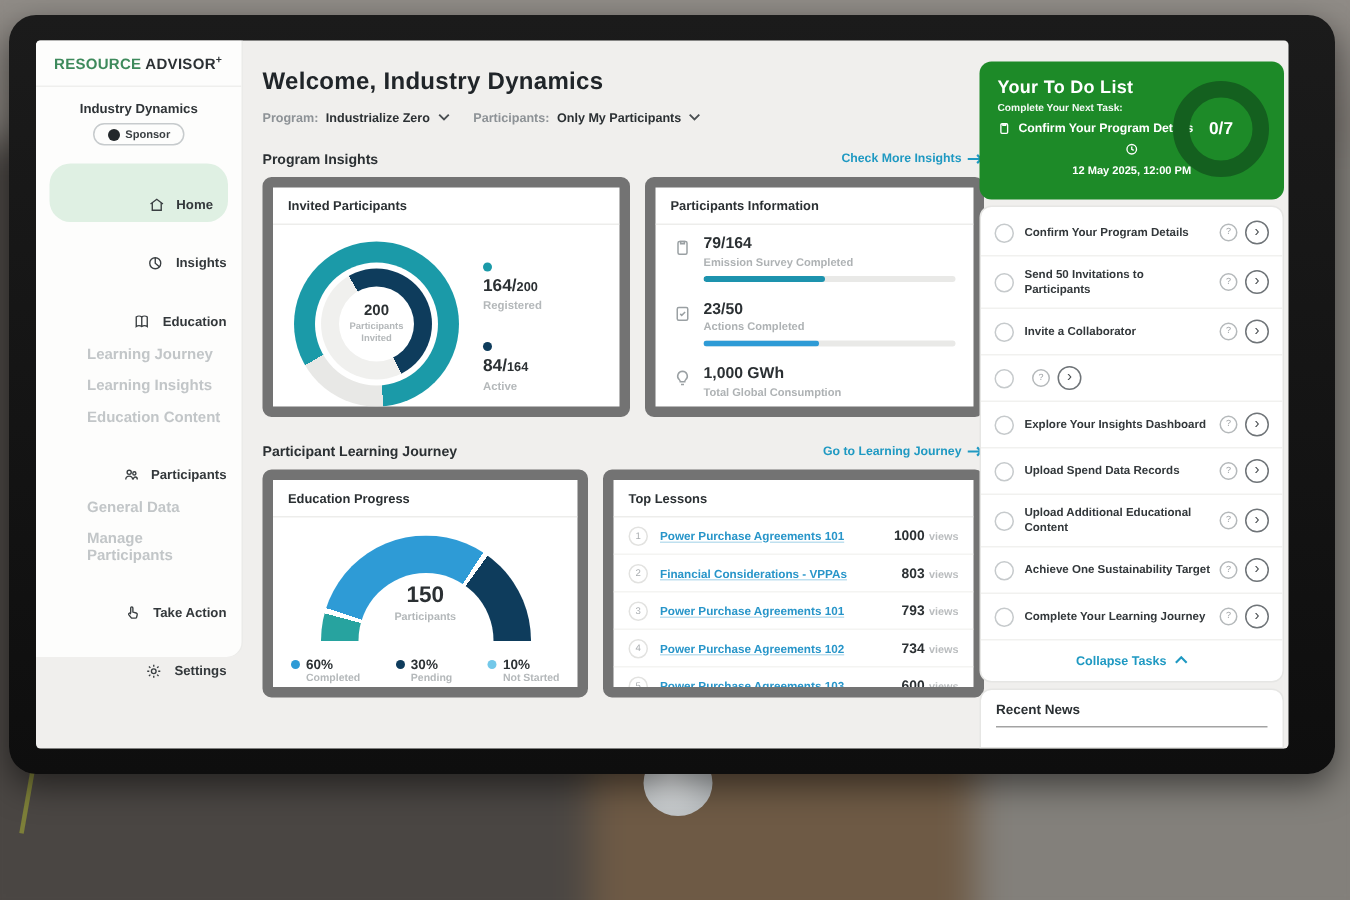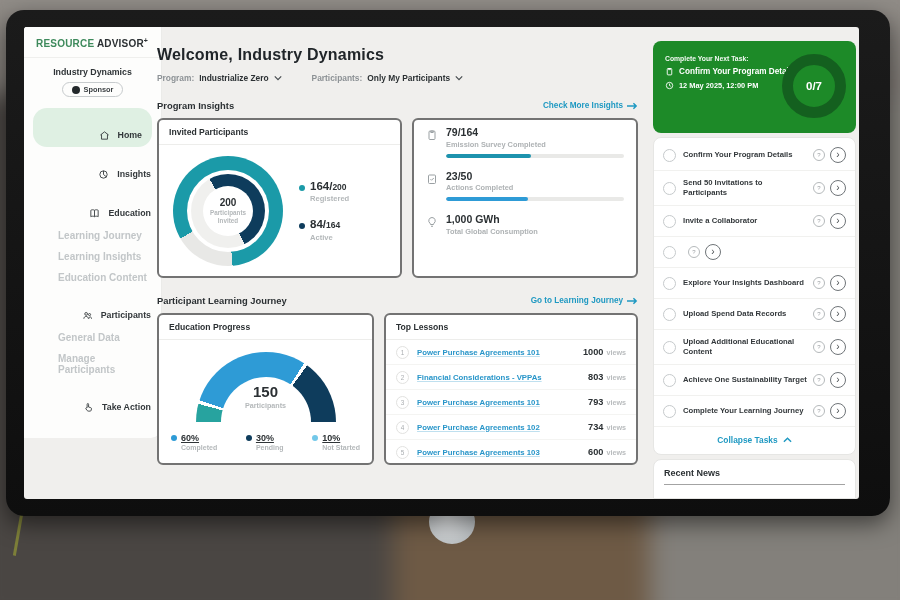--- a/index.html
+++ b/index.html
@@ -21,49 +21,49 @@
   .org-name{font-size:8.8px;font-weight:700;color:#2f3437;}
   .badge{display:inline-flex;align-items:center;gap:4px;margin-top:5px;border:1px solid #c7cbcd;border-radius:10px;padding:2px 9px;font-size:7.4px;font-weight:700;color:#3a3f42;}
   .badge-dot{width:8px;height:8px;border-radius:50%;background:#23282b;display:inline-flex;align-items:center;justify-content:center;color:#fff;font-size:5px;}
   .nav{margin-top:4px;}
   .nav-item{display:flex;align-items:center;gap:8px;padding:22px 10px 6px 14px;font-size:8.8px;font-weight:700;color:#33383b;cursor:pointer;justify-content:flex-end;}
   .nav-item.active{background:#dff0e3;border-radius:14px;margin:0 9px;padding-left:8px;}
   .nav-sub{padding:5px 10px 5px 34px;font-size:10px;font-weight:600;color:#c2c6c8;cursor:pointer;}
   .nicon{display:inline-flex;width:11px;height:11px;color:#3a3f42;flex-shrink:0;}
   .nicon svg{width:11px;height:11px;}
   
-  .main{position:absolute;left:133px;top:0;width:481px;}
+  .main{position:absolute;left:151px;top:0;width:481px;}
   .welcome{margin-top:19px;font-size:16px;font-weight:800;color:#202529;letter-spacing:.2px;}
-  .filters{display:flex;gap:30px;margin-top:9px;align-items:center;}
+  .filters{display:flex;gap:16px;margin-top:9px;align-items:center;}
   .filt{display:flex;align-items:center;gap:5px;font-size:8.4px;}
   .filt-label{color:#8d9296;font-weight:600;}
   .filt-value{font-weight:800;color:#2b3033;}
   .chev{display:inline-flex;width:8px;height:6px;color:#4a4f52;}
   .sec-head{display:flex;justify-content:space-between;align-items:center;margin-top:17px;}
   .sec-title{font-size:9.4px;font-weight:800;color:#2b3033;}
   .sec-link{display:flex;align-items:center;gap:4px;font-size:8.2px;font-weight:800;color:#1f99c2;cursor:pointer;}
   .arrow{display:inline-flex;width:11px;height:8px;color:#1f99c2;}
   .cards{display:flex;gap:10px;margin-top:7px;}
-  .card{background:#fff;border:2px solid #737373;border-radius:6px;box-sizing:border-box;overflow:hidden;}
+  .card{background:#fff;border:7px solid #737373;border-radius:6px;box-sizing:border-box;overflow:hidden;}
   .card-title{padding:7px 10px;font-size:8.6px;font-weight:800;color:#2b3033;border-bottom:1px solid #ededeb;}
   .card-invited{flex:0 0 245px;height:160px;}
   .card-info{flex:1;height:160px;}
   .card-edu{flex:0 0 217px;height:152px;}
   .card-lessons{flex:1;height:152px;}
   
   .invited-body{display:flex;align-items:center;padding:11px 8px;}
   .donut{position:relative;width:110px;height:110px;margin-left:6px;flex-shrink:0;}
   .donut-outer{position:absolute;inset:0;border-radius:50%;}
   .donut-hole1{position:absolute;inset:14px;border-radius:50%;background:#fff;}
   .donut-inner{position:absolute;inset:18px;border-radius:50%;}
   .donut-hole2{position:absolute;inset:30px;border-radius:50%;background:#fff;display:flex;flex-direction:column;align-items:center;justify-content:center;text-align:center;}
   .donut-val{font-size:10px;font-weight:800;color:#2b3033;}
   .donut-lab{font-size:6.3px;color:#b4b8ba;font-weight:600;width:44px;line-height:1.25;margin-top:1px;}
   .dlegend{display:flex;flex-direction:column;gap:16px;margin-left:16px;}
-  .dleg-item{display:flex;align-items:flex-start;gap:5px;}
+  .dleg-item{display:flex;align-items:flex-start;gap:5px;flex-direction:column;}
   .dot{width:6px;height:6px;border-radius:50%;margin-top:4px;flex-shrink:0;}
   .dleg-val{font-size:11.5px;font-weight:800;color:#2b3033;line-height:1;}
   .dleg-sub{font-size:8.5px;}
   .dleg-lab{font-size:7.6px;color:#b4b8ba;font-weight:600;margin-top:2px;}
   
   .info-row{display:flex;gap:8px;padding:7px 12px 6px;}
   .iicon{display:inline-flex;width:12px;height:12px;color:#9aa0a3;margin-top:2px;flex-shrink:0;}
   .iicon svg{width:12px;height:12px;}
   .info-col{flex:1;}
   .info-val{font-size:10.5px;font-weight:800;color:#2b3033;line-height:1.1;}
@@ -72,38 +72,38 @@
   .bar-fill{height:100%;border-radius:2px;}
   
   .gauge-wrap{position:relative;width:140px;height:72px;margin:12px auto 0;overflow:hidden;}
   .gauge-circle{position:absolute;left:0;top:0;width:140px;height:140px;border-radius:50%;}
   .gauge-hole{position:absolute;left:25px;top:25px;width:90px;height:90px;border-radius:50%;background:#fff;}
   .gauge-center{position:absolute;left:0;right:0;top:32px;text-align:center;}
   .gauge-val{font-size:15px;font-weight:800;color:#2b3033;line-height:1;}
   .gauge-lab{font-size:7.2px;color:#b4b8ba;font-weight:600;margin-top:2px;}
   .glegend{display:flex;justify-content:space-between;padding:9px 12px 0;}
   .gleg-item{}
-  .gleg-top{display:flex;align-items:center;gap:4px;text-decoration:underline;}
+  .gleg-top{display:flex;align-items:center;gap:4px;}
   .gleg-dot{width:6px;height:6px;border-radius:50%;}
   .gleg-pct{font-size:9px;font-weight:800;color:#2b3033;}
   .gleg-lab{font-size:7px;color:#b4b8ba;font-weight:600;margin-left:10px;margin-top:1px;}
   
   .lesson-row{display:flex;align-items:center;padding:5.5px 10px;border-bottom:1px solid #f4f4f2;cursor:default;}
   .lesson-row:last-child{border-bottom:none;}
   .rank{width:11px;height:11px;border-radius:50%;border:1px solid #e2e2e0;color:#a9adb0;font-size:6.4px;display:flex;align-items:center;justify-content:center;flex-shrink:0;}
   .lesson-title{flex:1;margin-left:8px;font-size:7.8px;font-weight:700;color:#2795c9;text-decoration:underline;text-decoration-color:#bfe0ef;cursor:pointer;}
   .views{font-size:9.2px;font-weight:800;color:#2b3033;}
   .views-suf{font-size:7.2px;color:#b9bcbe;font-weight:600;margin-left:3px;}
   
   .rightcol{position:absolute;left:629px;top:0;width:203px;}
   .todo-hero{background:#1d8a28;border-radius:8px;margin-top:14px;height:92px;box-sizing:border-box;padding:10px 12px;position:relative;color:#fff;overflow:hidden;}
   .hero-title{font-size:12px;font-weight:800;letter-spacing:.2px;}
   .hero-sub{font-size:6.8px;font-weight:600;margin-top:4px;opacity:.95;}
   .hero-row{display:flex;align-items:center;gap:5px;margin-top:5px;font-size:8.2px;font-weight:800;}
-  .hero-row2{display:flex;align-items:center;gap:5px;margin-top:5px;font-size:7.4px;font-weight:600;}
+  .hero-row2{display:flex;align-items:center;gap:5px;margin-top:5px;font-size:7.4px;font-weight:600;flex-direction:column;}
   .wicon{display:inline-flex;width:9px;height:9px;color:#fff;flex-shrink:0;}
   .ring{position:absolute;right:10px;top:13px;width:64px;height:64px;border-radius:50%;border:11px solid #14601f;box-sizing:border-box;display:flex;align-items:center;justify-content:center;}
   .ring-text{font-size:11.5px;font-weight:800;color:#fff;}
   .todo-card{background:#fff;border:1px solid #e6e6e4;border-radius:8px;margin-top:4px;box-sizing:border-box;padding:2px 0;}
   .task{display:flex;align-items:center;padding:7px 9px;border-bottom:1px solid #f1f1ef;cursor:default;}
   .cbox{width:13px;height:13px;border-radius:50%;border:1.5px solid #c6cacc;box-sizing:border-box;margin-right:7px;flex-shrink:0;cursor:pointer;}
   .task-label{flex:1;font-size:7.7px;font-weight:700;color:#33383b;line-height:1.3;}
   .qicon{width:10px;height:10px;border-radius:50%;border:1px solid #b5b9bb;color:#9a9ea1;font-size:6px;display:flex;align-items:center;justify-content:center;margin:0 5px;flex-shrink:0;cursor:pointer;}
   .gobtn{width:16px;height:16px;border-radius:50%;border:1.5px solid #6f7478;box-sizing:border-box;color:#4a4f52;font-size:10px;line-height:1;display:flex;align-items:center;justify-content:center;flex-shrink:0;cursor:pointer;padding-bottom:1px;}
   .collapse{display:flex;align-items:center;justify-content:center;gap:5px;padding:8px 0 7px;font-size:8.4px;font-weight:800;color:#1f99c2;cursor:pointer;}
@@ -184,20 +184,29 @@
           <div class="nav-sub">General Data</div>
           <div class="nav-sub">Manage Participants</div>
           <div class="nav-item">
             <span class="nicon">
                 <svg viewBox="0 0 24 24" fill="none" stroke="currentColor" stroke-width="2">
                   <path d="M9 12 V5 a1.6 1.6 0 0 1 3.2 0 v6 l4.8 1.4 c1 .3 1.7 1.3 1.5 2.3 l-.8 3.6 a2.1 2.1 0 0 1-2 1.6 H11.4 c-.7 0-1.4-.3-1.8-.9 l-3.2-4 c-.5-.7-.4-1.7.3-2.2 .6-.5 1.5-.4 2 .2 Z"></path>
                 </svg>
               </span>
             <span>Take Action</span>
           </div>
+          <div class="nav-item">
+            <span class="nicon">
+                <svg viewBox="0 0 24 24" fill="none" stroke="currentColor" stroke-width="2">
+                  <circle cx="12" cy="12" r="3.4"></circle>
+                  <path d="M12 2.5v3M12 18.5v3M2.5 12h3M18.5 12h3M5 5l2.1 2.1M16.9 16.9L19 19M19 5l-2.1 2.1M7.1 16.9L5 19"></path>
+                </svg>
+              </span>
+            <span>Settings</span>
+          </div>
         </nav>
       </aside>
 
       <main class="main">
         <div class="welcome">Welcome, Industry Dynamics</div>
 
         <div class="filters">
           <div class="filt">
             <span class="filt-label">Program:</span>
             <span class="filt-value">Industrialize Zero</span>
@@ -256,20 +265,21 @@
                   <span>
                     <div class="dleg-val"><span>84/</span><span class="dleg-sub">164</span></div>
                     <div class="dleg-lab">Active</div>
                   </span>
                 </div>
               </div>
             </div>
           </div>
 
           <div class="card card-info">
+            <div class="card-title">Participants Information</div>
             <div class="info-row">
               <span class="iicon">
                   <svg viewBox="0 0 24 24" fill="none" stroke="currentColor" stroke-width="2">
                     <rect x="6" y="4" width="12" height="17" rx="2"></rect>
                     <path d="M9.5 4 h5 v3 h-5 z"></path>
                   </svg>
                 </span>
               <div class="info-col">
                 <div class="info-val">79/164</div>
                 <div class="info-lab">Emission Survey Completed</div>
@@ -387,20 +397,21 @@
               <span class="lesson-title">Power Purchase Agreements 103</span>
               <span class="views">600</span>
                 <span class="views-suf">views</span>
             </div>
           </div>
         </div>
       </main>
 
       <section class="rightcol">
         <div class="todo-hero">
+          <div class="hero-title">Your To Do List</div>
           <div class="hero-sub">Complete Your Next Task:</div>
           <div class="hero-row">
             <span class="wicon">
                 <svg viewBox="0 0 24 24" fill="none" stroke="currentColor" stroke-width="2.4">
                   <rect x="6" y="4" width="12" height="17" rx="2"></rect>
                   <path d="M9.5 4 h5 v3 h-5 z"></path>
                 </svg>
               </span>
             <span>Confirm Your Program Details</span>
           </div>

